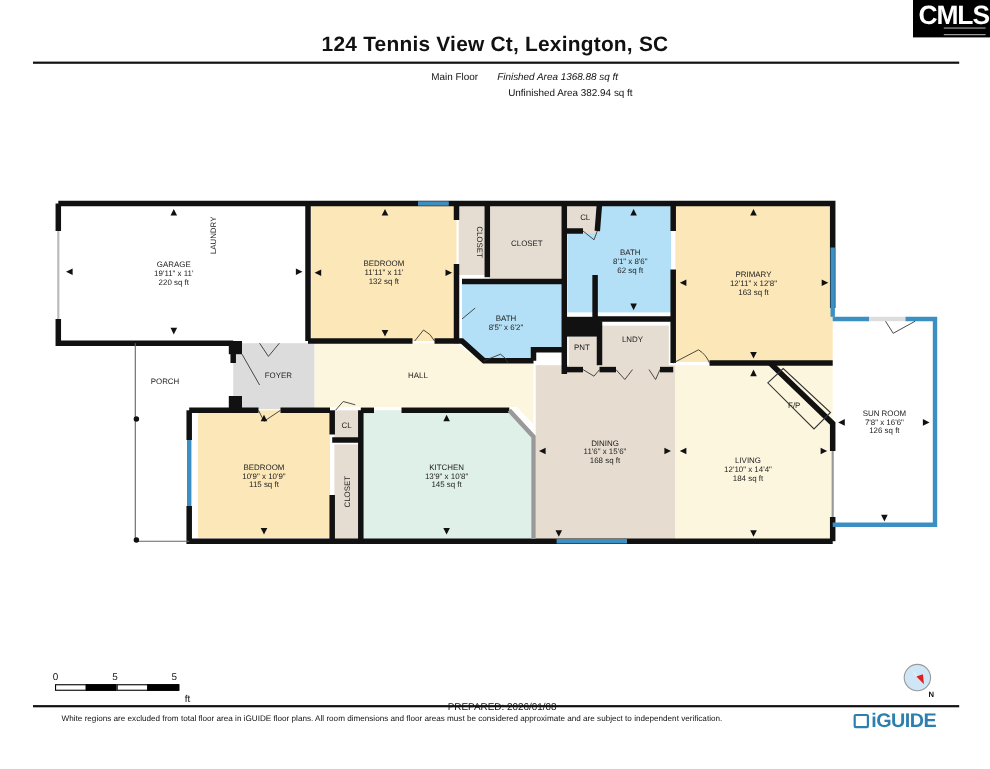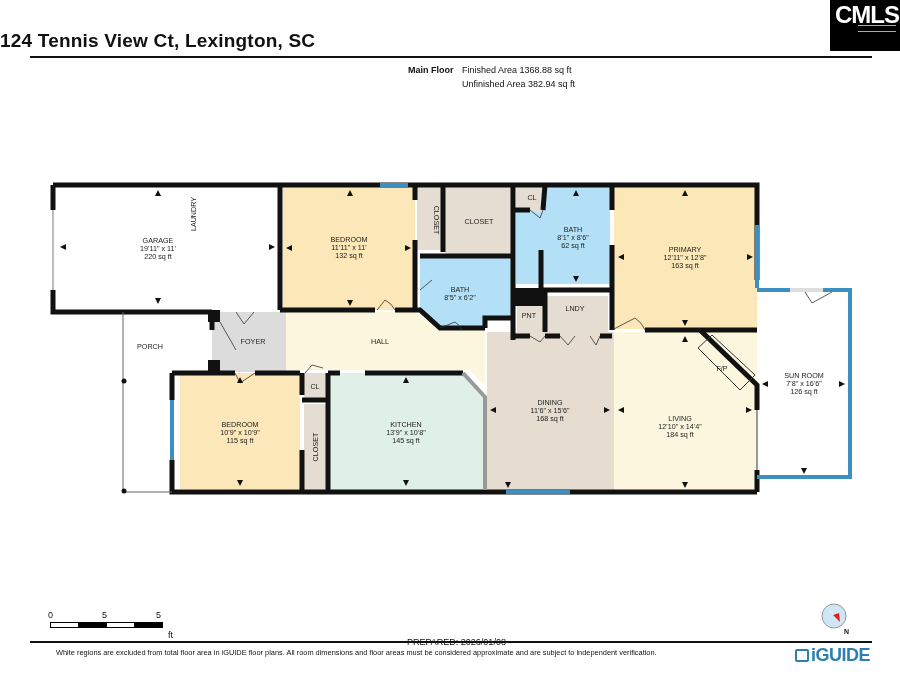--- a/index.html
+++ b/index.html
@@ -1,34 +1,34 @@
 <!DOCTYPE html>
 <html><head>
 <meta charset="utf-8">
 <style>
   html, body { margin: 0; padding: 0; background: #ffffff; }
   body { width: 900px; height: 699px; position: relative; overflow: hidden; font-family: "Liberation Sans", sans-serif; color: #111; }
-  .title { position: absolute; left: 0; width: 900px; top: 30px; text-align: left; font-size: 19px; font-weight: bold; letter-spacing: 0.2px; }
+  .title { position: absolute; left: 0; width: 900px; top: 30px; text-align: center; font-size: 19px; font-weight: bold; letter-spacing: 0.2px; }
   .rule-top { position: absolute; left: 30px; width: 842px; top: 56px; height: 2px; background: #111; }
   .areas { position: absolute; top: 63px; left: 392px; font-size: 9px; line-height: 14px; }
-  .areas .floor { position: absolute; left: 16px; top: 0; font-weight: bold; white-space: nowrap; }
-  .areas .fin { position: absolute; left: 70px; top: 0; white-space: nowrap; }
+  .areas .floor { position: absolute; left: 0; top: 0; font-weight: normal; white-space: nowrap; }
+  .areas .fin { position: absolute; left: 60px; top: 0; white-space: nowrap; font-style: italic; }
   .areas .unfin { position: absolute; left: 70px; top: 14px; white-space: nowrap; text-align: center; }
-  .logo { position: absolute; right: 0; top: 0; width: 70px; height: 51px; background: #000; color: #fff; }
+  .logo { position: absolute; right: 0; top: 0; width: 70px; height: 34px; background: #000; color: #fff; }
   .logo .txt { position: absolute; left: 5px; top: 1px; font-size: 24px; font-weight: bold; letter-spacing: -1px; font-family: "Liberation Sans", sans-serif; }
   .logo .sub { position: absolute; left: 28px; top: 25px; width: 38px; height: 5px; border-top: 1px solid #aaa; border-bottom: 1px solid #aaa; }
   svg.plan { position: absolute; left: 0; top: 0; }
   .rl { font-size: 7.2px; fill: #222; text-anchor: middle; font-family: "Liberation Sans", sans-serif; }
   .scale { position: absolute; left: 48px; top: 610px; width: 140px; height: 25px; }
   .scale .n { position: absolute; top: 0; font-size: 9px; }
   .scale .bar { position: absolute; top: 12px; height: 4px; border: 1px solid #000; }
   .prepared { position: absolute; left: 407px; top: 617px; font-size: 9px; margin-top: 20px; }
   .rule-bottom { position: absolute; left: 30px; width: 842px; top: 641px; height: 2px; background: #111; }
   .disclaimer { position: absolute; left: 36px; top: 648px; font-size: 7.4px; white-space: nowrap; margin-left: 20px; }
-  .iguide { position: absolute; left: 795px; top: 645px; font-size: 18px; color: #2d7fb0; font-weight: bold; letter-spacing: -0.5px; }
+  .iguide { position: absolute; left: 776px; top: 645px; font-size: 18px; color: #2d7fb0; font-weight: bold; letter-spacing: -0.5px; }
   .iguide .ic { display: inline-block; width: 14px; height: 13px; border: 2px solid #2d7fb0; border-radius: 2px; box-sizing: border-box; position: relative; top: 1px; margin-right: 2px; }
   .compass { position: absolute; left: 820px; top: 602px; }
 </style>
 </head>
 <body>
 
 <div class="title">124 Tennis View Ct, Lexington, SC</div>
 <div class="rule-top"></div>
 <div class="logo">
   <span class="txt">CMLS</span>

